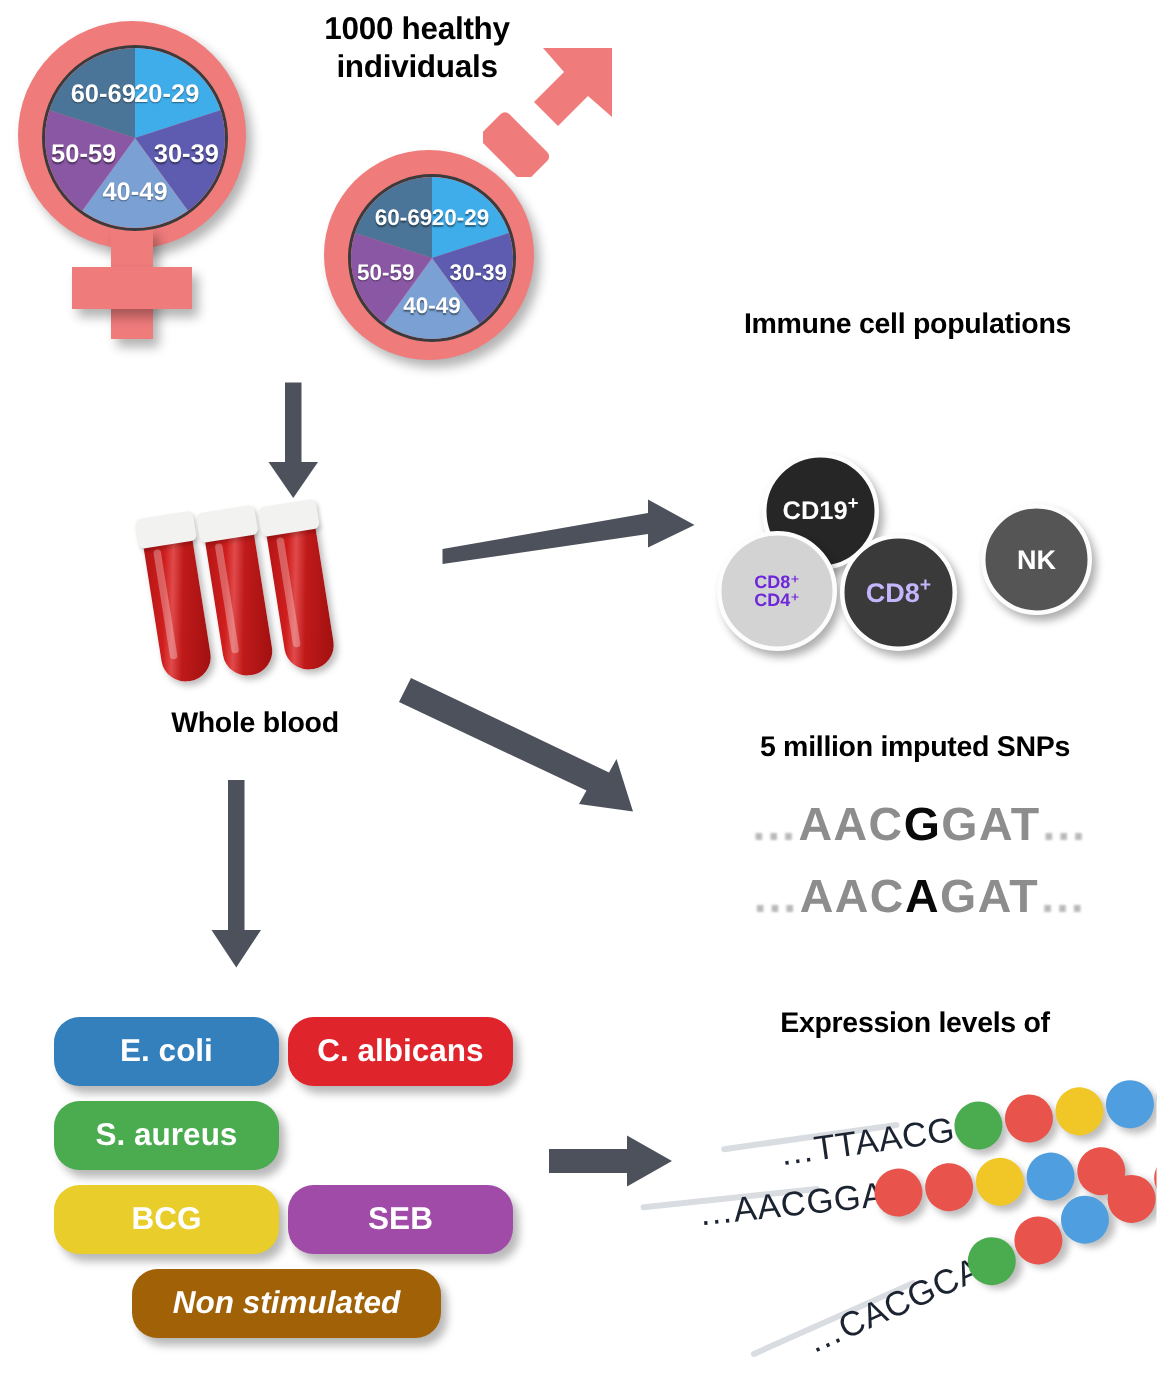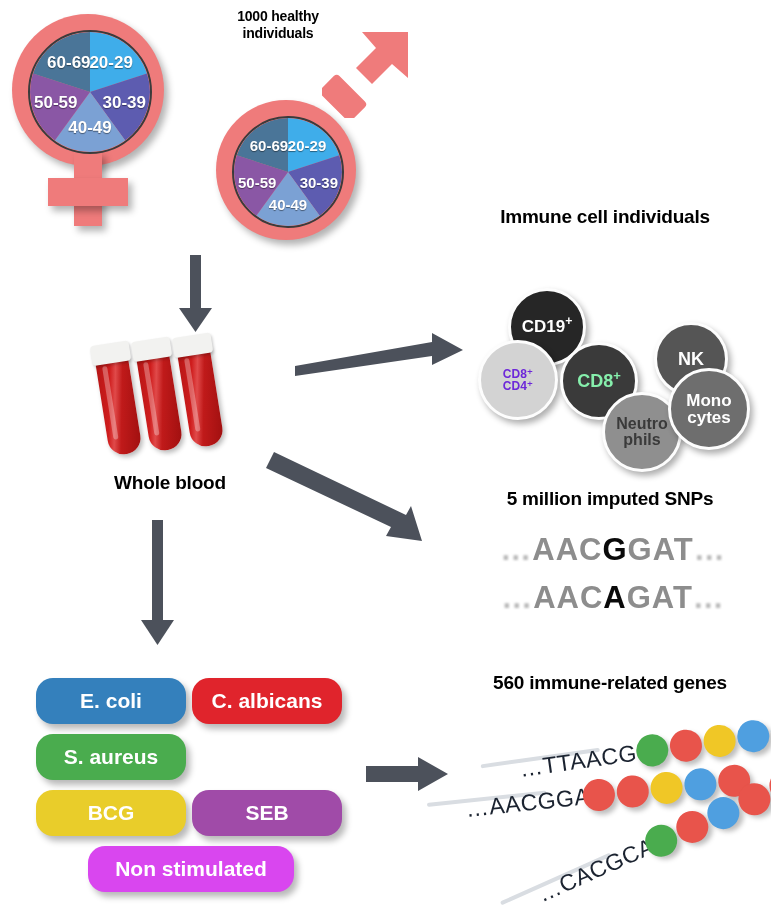--- a/index.html
+++ b/index.html
@@ -3,21 +3,21 @@
 <meta charset="utf-8">
 <style>
   html,body{margin:0;padding:0;background:#ffffff;}
   body{width:771px;height:922px;position:relative;overflow:hidden;
        font-family:"Liberation Sans","DejaVu Sans",sans-serif;}
   .abs{position:absolute;}
 
   
   .heading{font-weight:bold;color:#000;text-align:center;line-height:1.18;
            letter-spacing:-0.2px;}
-  #title-individuals{left:178px;top:8px;width:200px;font-size:14px;}
+  #title-individuals{left:178px;top:8px;width:200px;font-size:21px;}
   #title-immune{left:440px;top:206px;width:330px;font-size:19px;}
   #title-snps{left:450px;top:488px;width:320px;font-size:19px;}
   #title-expression{left:448px;top:672px;width:324px;font-size:19px;}
   #label-wholeblood{left:60px;top:472px;width:220px;font-size:19px;}
 
   
   .sym-ring{border-radius:50%;background:#ef7b7b;
             box-shadow:4px 5px 7px rgba(0,0,0,.30);}
   .pie{position:absolute;border-radius:50%;border:2px solid #3b3b3b;
        overflow:hidden;}
@@ -171,53 +171,41 @@
       <div class="tube-cap"></div>
   </div>
   <div class="tube" style="left:82px;top:-2px;transform:rotate(-9deg);">
     <div class="tube-body"></div>
       <div class="tube-gloss"></div>
       <div class="tube-cap"></div>
   </div>
 </div>
 <div class="abs heading" id="label-wholeblood">Whole blood</div>
 
-<div class="abs heading" id="title-immune">Immune cell individuals</div>
-<div class="abs" id="immune-cluster" style="left:478px;top:236px;width:280px;height:200px;">
+<div class="abs heading" id="title-immune">Immune cell populations</div>
+<div class="abs" id="immune-cluster" style="left:478px;top:250px;width:280px;height:200px;">
     <div class="cell" style="left: 30px; top: 52px; width: 72px; height: 72px; background: rgb(38, 38, 38); color: rgb(255, 255, 255); font-size: 17px;">
       <span>
         <span style="display:block">CD19<sup>+</sup></span>
       </span>
     </div>
     <div class="cell" style="left: 176px; top: 86px; width: 68px; height: 68px; background: rgb(85, 85, 85); color: rgb(255, 255, 255); font-size: 18px;">
       <span>
         <span style="display:block">NK</span>
       </span>
     </div>
     <div class="cell" style="left: 0px; top: 104px; width: 74px; height: 74px; background: rgb(211, 211, 211); color: #6d28d9; font-size: 12px;">
       <span>
         <span style="display:block">CD8⁺</span>
         <span style="display:block">CD4⁺</span>
       </span>
     </div>
-    <div class="cell" style="left: 82px; top: 106px; width: 72px; height: 72px; background: rgb(58, 58, 58); color: #86efac; font-size: 18px;">
+    <div class="cell" style="left: 82px; top: 106px; width: 72px; height: 72px; background: rgb(58, 58, 58); color: #c4b5fd; font-size: 18px;">
       <span>
         <span style="display:block">CD8<sup>+</sup></span>
-      </span>
-    </div>
-    <div class="cell" style="left: 124px; top: 156px; width: 74px; height: 74px; background: rgb(143, 143, 143); color: rgb(58, 58, 58); font-size: 16px;">
-      <span>
-        <span style="display:block">Neutro</span>
-        <span style="display:block">phils</span>
-      </span>
-    </div>
-    <div class="cell" style="left: 190px; top: 132px; width: 76px; height: 76px; background: rgb(110, 110, 110); color: rgb(255, 255, 255); font-size: 17px;">
-      <span>
-        <span style="display:block">Mono</span>
-        <span style="display:block">cytes</span>
       </span>
     </div>
   </div>
 
 <div class="abs heading" id="title-snps">5 million imputed SNPs</div>
 <div class="abs" id="snp-block">
     <div class="snp-row" style="top: 0px;">
       <span class="snp-dim">…</span>
       <span class="snp-mid">AAC</span>
       <span class="snp-hit">G</span>
@@ -242,27 +230,27 @@
     </div>
     <div class="stim" style="left: 36px; top: 734px; width: 150px; height: 46px; background: rgb(74, 172, 78);">
       <span>S. aureus</span>
     </div>
     <div class="stim" style="left: 36px; top: 790px; width: 150px; height: 46px; background: rgb(233, 205, 42);">
       <span>BCG</span>
     </div>
     <div class="stim" style="left: 192px; top: 790px; width: 150px; height: 46px; background: rgb(160, 75, 168);">
       <span>SEB</span>
     </div>
-    <div class="stim" style="left: 88px; top: 846px; width: 206px; height: 46px; background: #d946ef;">
+    <div class="stim" style="left: 88px; top: 846px; width: 206px; height: 46px; background: #a16207; font-style: italic;">
       <span>Non stimulated</span>
     </div>
   </div>
 
 <div class="abs heading" id="title-expression">
-    <span style="display:block">560 immune-related genes</span>
+    <span style="display:block">Expression levels of</span>
   </div>
 <div class="abs" id="expr-group" style="left:0;top:0;width:771px;height:922px;">
     <div class="dna-strand" style="left: 520px; top: 772px; transform: rotate(-8deg);">
       <div class="dna-line" style="left: -38px; top: -13px; width: 120px;"></div>
       <div class="dna-text" style="left: 0px; top: -16px;">…TTAACGG</div>
       <div class="bead" style="width: 32px; height: 32px; left: 118px; top: -19px; background: rgb(74, 172, 78);"></div>
       <div class="bead" style="width: 32px; height: 32px; left: 152px; top: -19px; background: rgb(232, 84, 75);"></div>
       <div class="bead" style="width: 32px; height: 32px; left: 186px; top: -19px; background: rgb(240, 199, 38);"></div>
       <div class="bead" style="width: 32px; height: 32px; left: 220px; top: -19px; background: rgb(79, 159, 224);"></div>
       <div class="bead" style="width: 32px; height: 32px; left: 254px; top: -19px; background: rgb(79, 159, 224);"></div>

